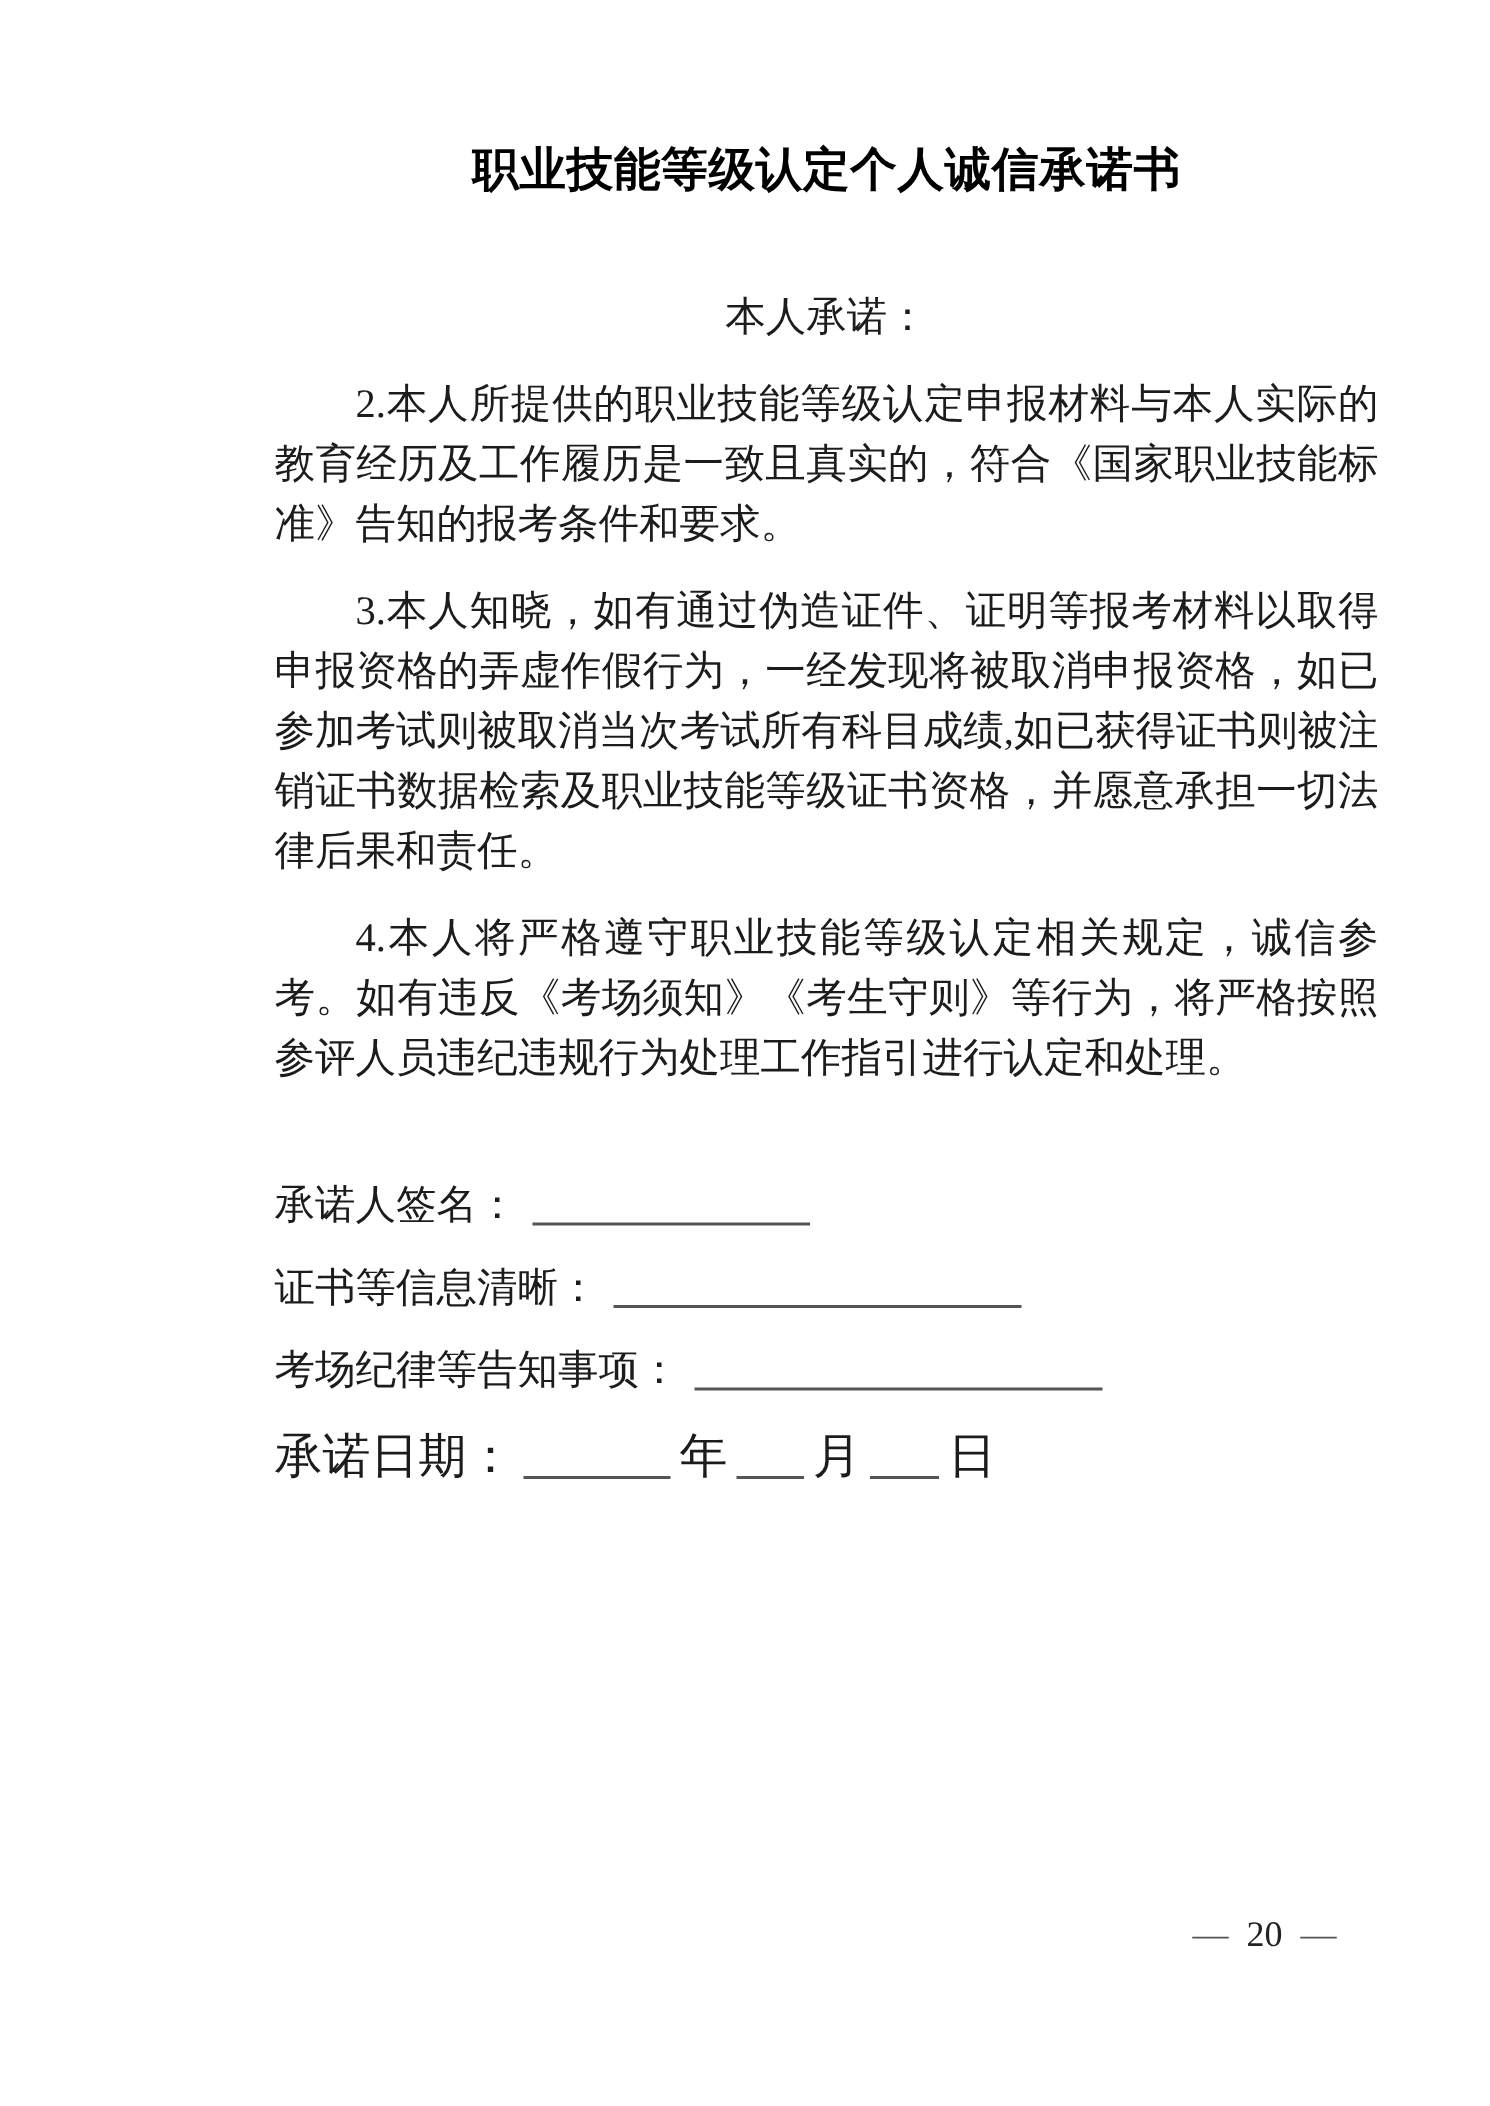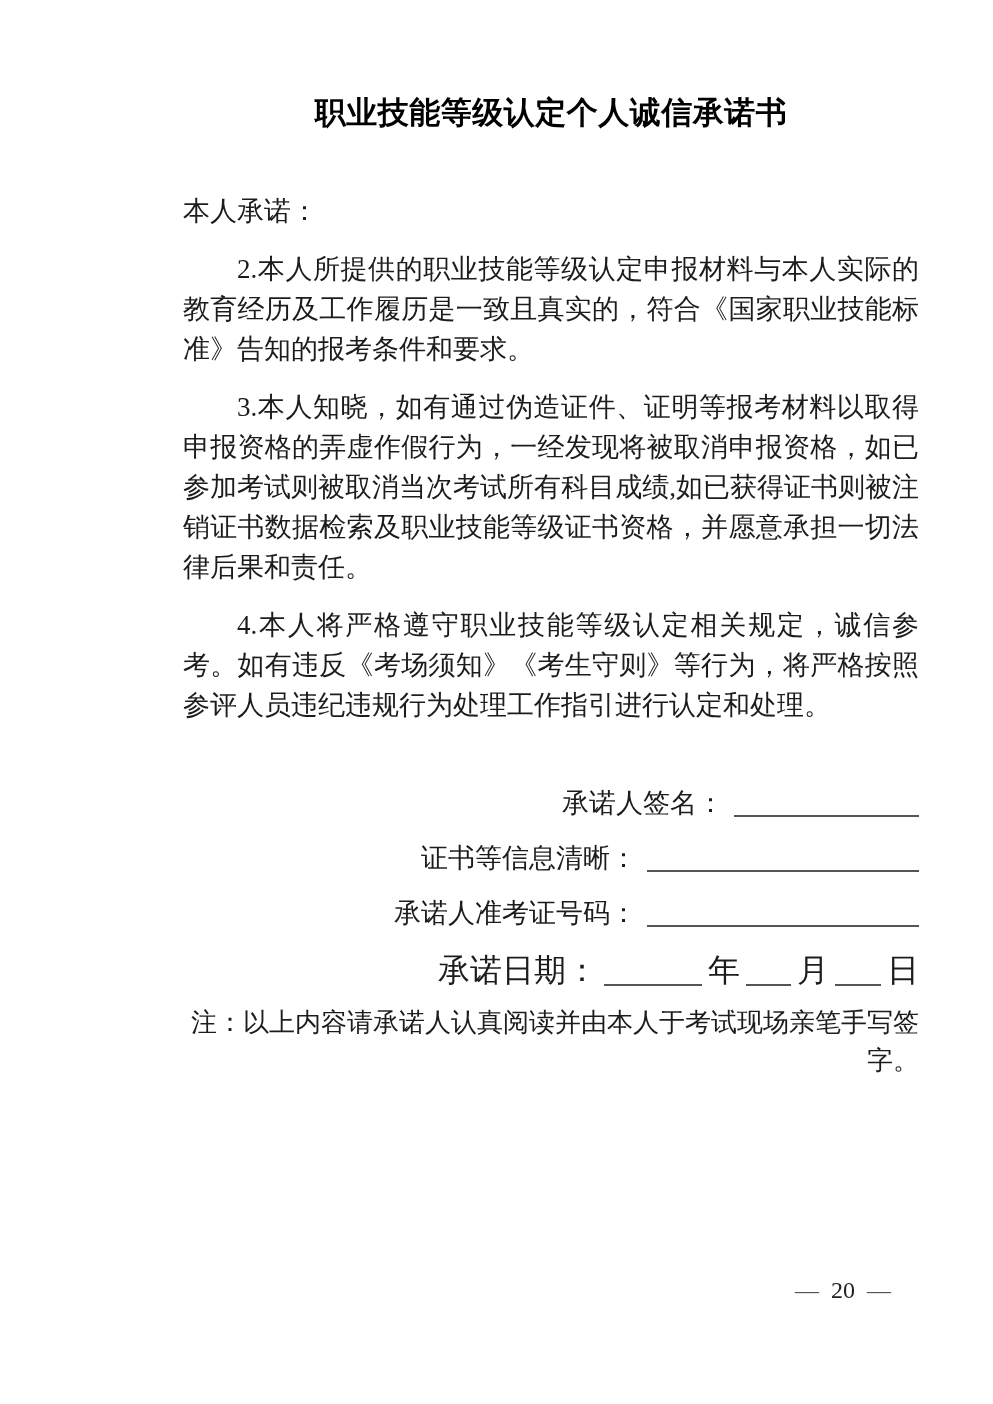--- a/index.html
+++ b/index.html
@@ -28,32 +28,32 @@
     text-align: center;
     margin: 0 0 60px 0;
     line-height: 36px;
     letter-spacing: 0.5px;
     color: #000000;
   }
   .intro {
     font-size: 27px;
     line-height: 40px;
     margin: 0;
+    text-align: center;
   }
   .para {
     font-size: 27px;
     line-height: 40px;
     margin: 18px 0 0 0;
     text-align: justify;
     text-indent: 2em;
     text-justify: inter-character;
   }
   .sig-section {
     margin-top: 58px;
-    text-align: right;
   }
   .sig-row {
     font-size: 27px;
     line-height: 40px;
     margin-bottom: 15px;
     white-space: nowrap;
   }
   .blank {
     display: inline-block;
     border-bottom: 2px solid #555555;
@@ -113,28 +113,27 @@
 
       <div class="sig-row">
         <span>承诺人签名：</span><span class="blank w-sign"></span>
       </div>
 
       <div class="sig-row">
         <span>证书等信息清晰：</span><span class="blank w-number"></span>
       </div>
 
       <div class="sig-row">
-        <span>承诺人准考证号码：</span><span class="blank w-number"></span>
+        <span>考场纪律等告知事项：</span><span class="blank w-number"></span>
       </div>
 
       <div class="date-row">
         <span>承诺日期：</span><span class="blank w-year"></span><span>年</span><span class="blank w-month"></span><span>月</span><span class="blank w-day"></span><span>日</span>
       </div>
 
-      <div class="note-row">注：以上内容请承诺人认真阅读并由本人于考试现场亲笔手写签字。</div>
 
     </div>
   </div>
 
   <div class="footer">
     <span class="dash">—</span><span>20</span><span class="dash">—</span>
   </div>
 </div>
 
 </body></html>

